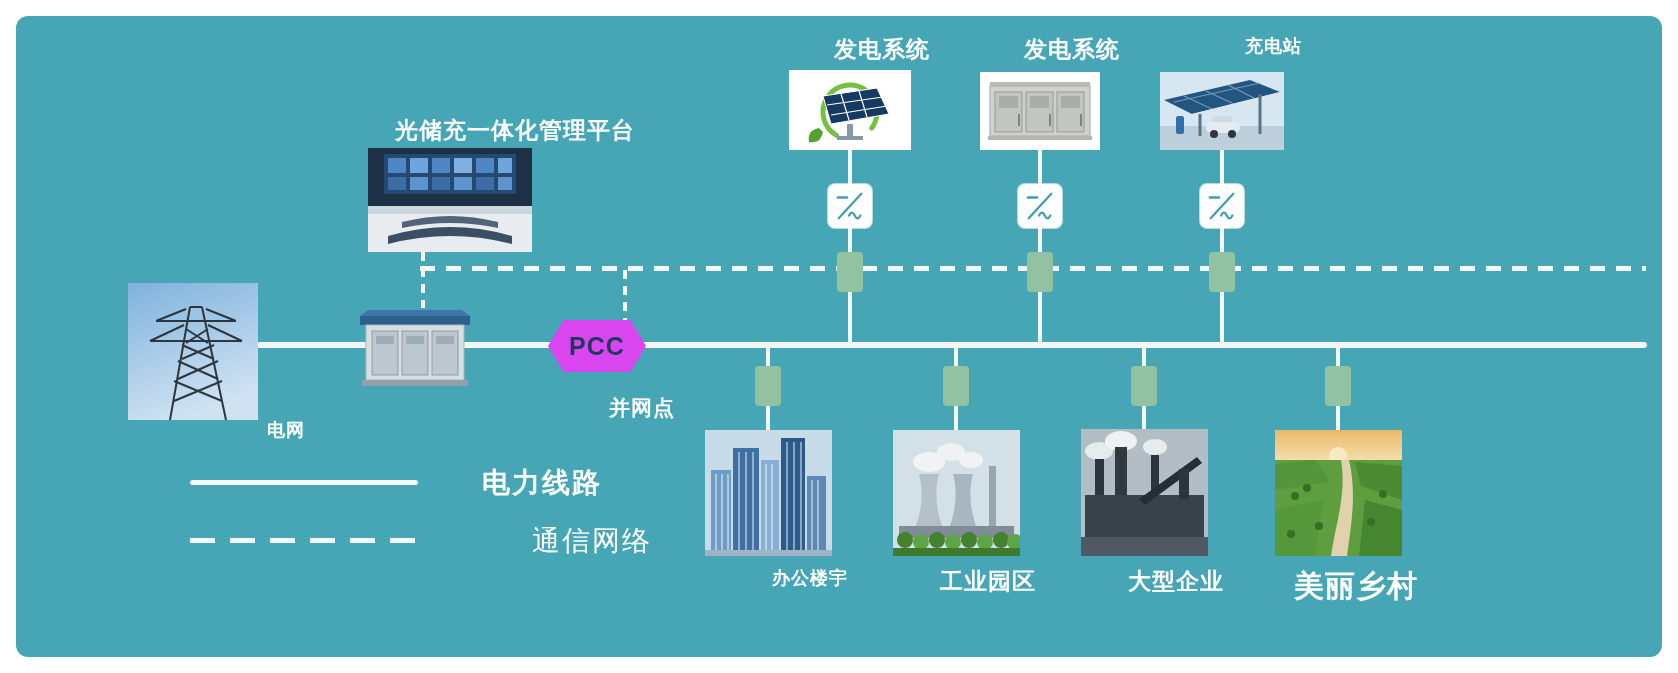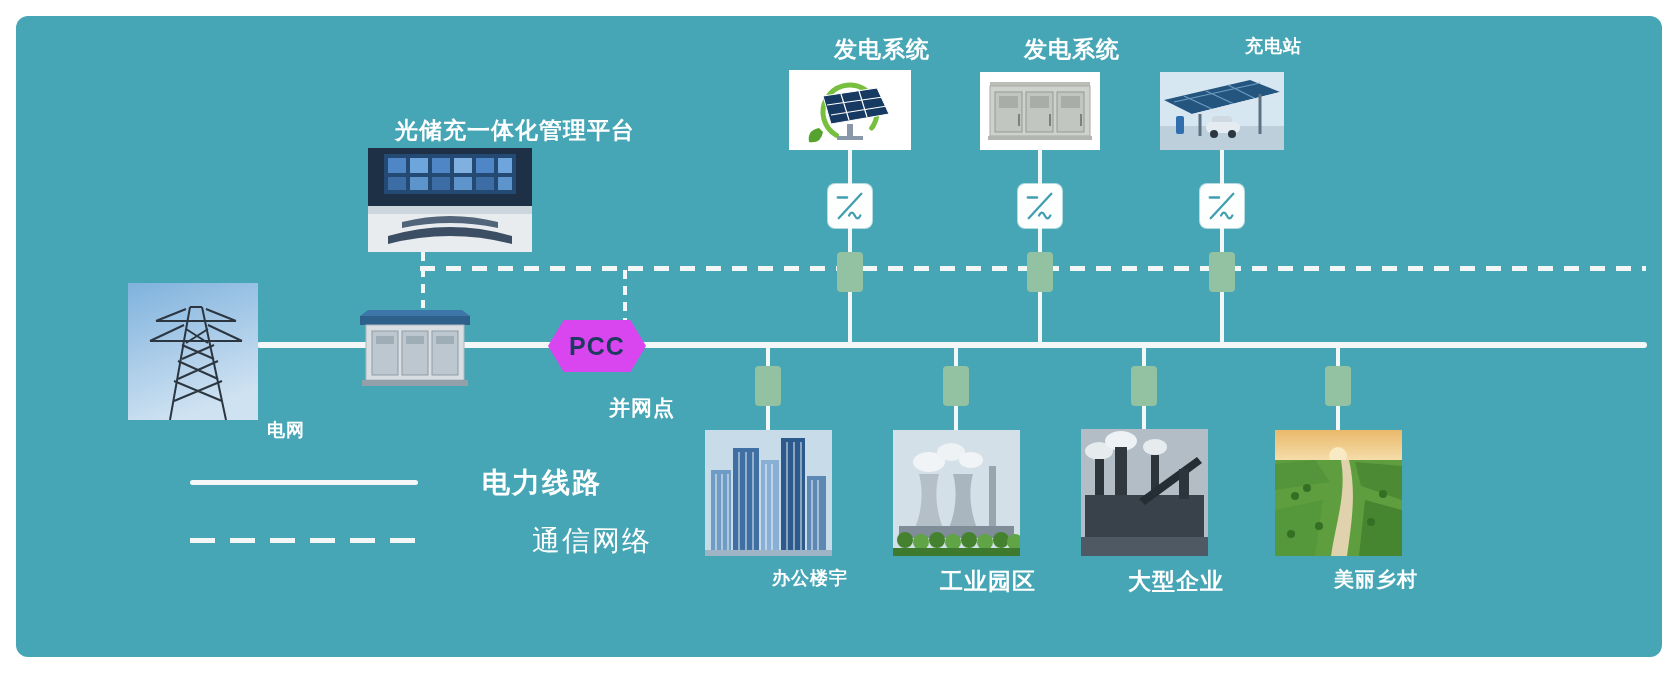--- a/index.html
+++ b/index.html
@@ -290,19 +290,19 @@
 
   <div class="label" style="left:295px;top:115px;width:340px;font-size:23px">光储充一体化管理平台</div>
   <div class="label" style="left:770px;top:34px;width:160px;font-size:23px">发电系统</div>
   <div class="label" style="left:960px;top:34px;width:160px;font-size:23px">发电系统</div>
   <div class="label" style="left:1142px;top:34px;width:160px;font-size:18px">充电站</div>
   <div class="label" style="left:575px;top:394px;width:100px;font-size:21px">并网点</div>
   <div class="label" style="left:215px;top:418px;width:90px;font-size:18px">电网</div>
   <div class="label" style="left:688px;top:566px;width:160px;font-size:18px">办公楼宇</div>
   <div class="label" style="left:876px;top:566px;width:160px;font-size:23px">工业园区</div>
   <div class="label" style="left:1064px;top:566px;width:160px;font-size:23px">大型企业</div>
-  <div class="label" style="left:1258px;top:566px;width:160px;font-size:20px">美丽乡村</div>
+  <div class="label" style="left:1258px;top:566px;width:160px;font-size:30px">美丽乡村</div>
 
   <div class="legend-solid"></div>
   <div class="label" style="left:432px;top:464px;width:220px;font-size:28px;font-weight:700;text-align:center;letter-spacing:2px">电力线路</div>
   <div class="legend-dashed"></div>
   <div class="label" style="left:432px;top:522px;width:220px;font-size:28px;font-weight:400;text-align:right;letter-spacing:2px">通信网络</div>
 </div>
 
 </body></html>

